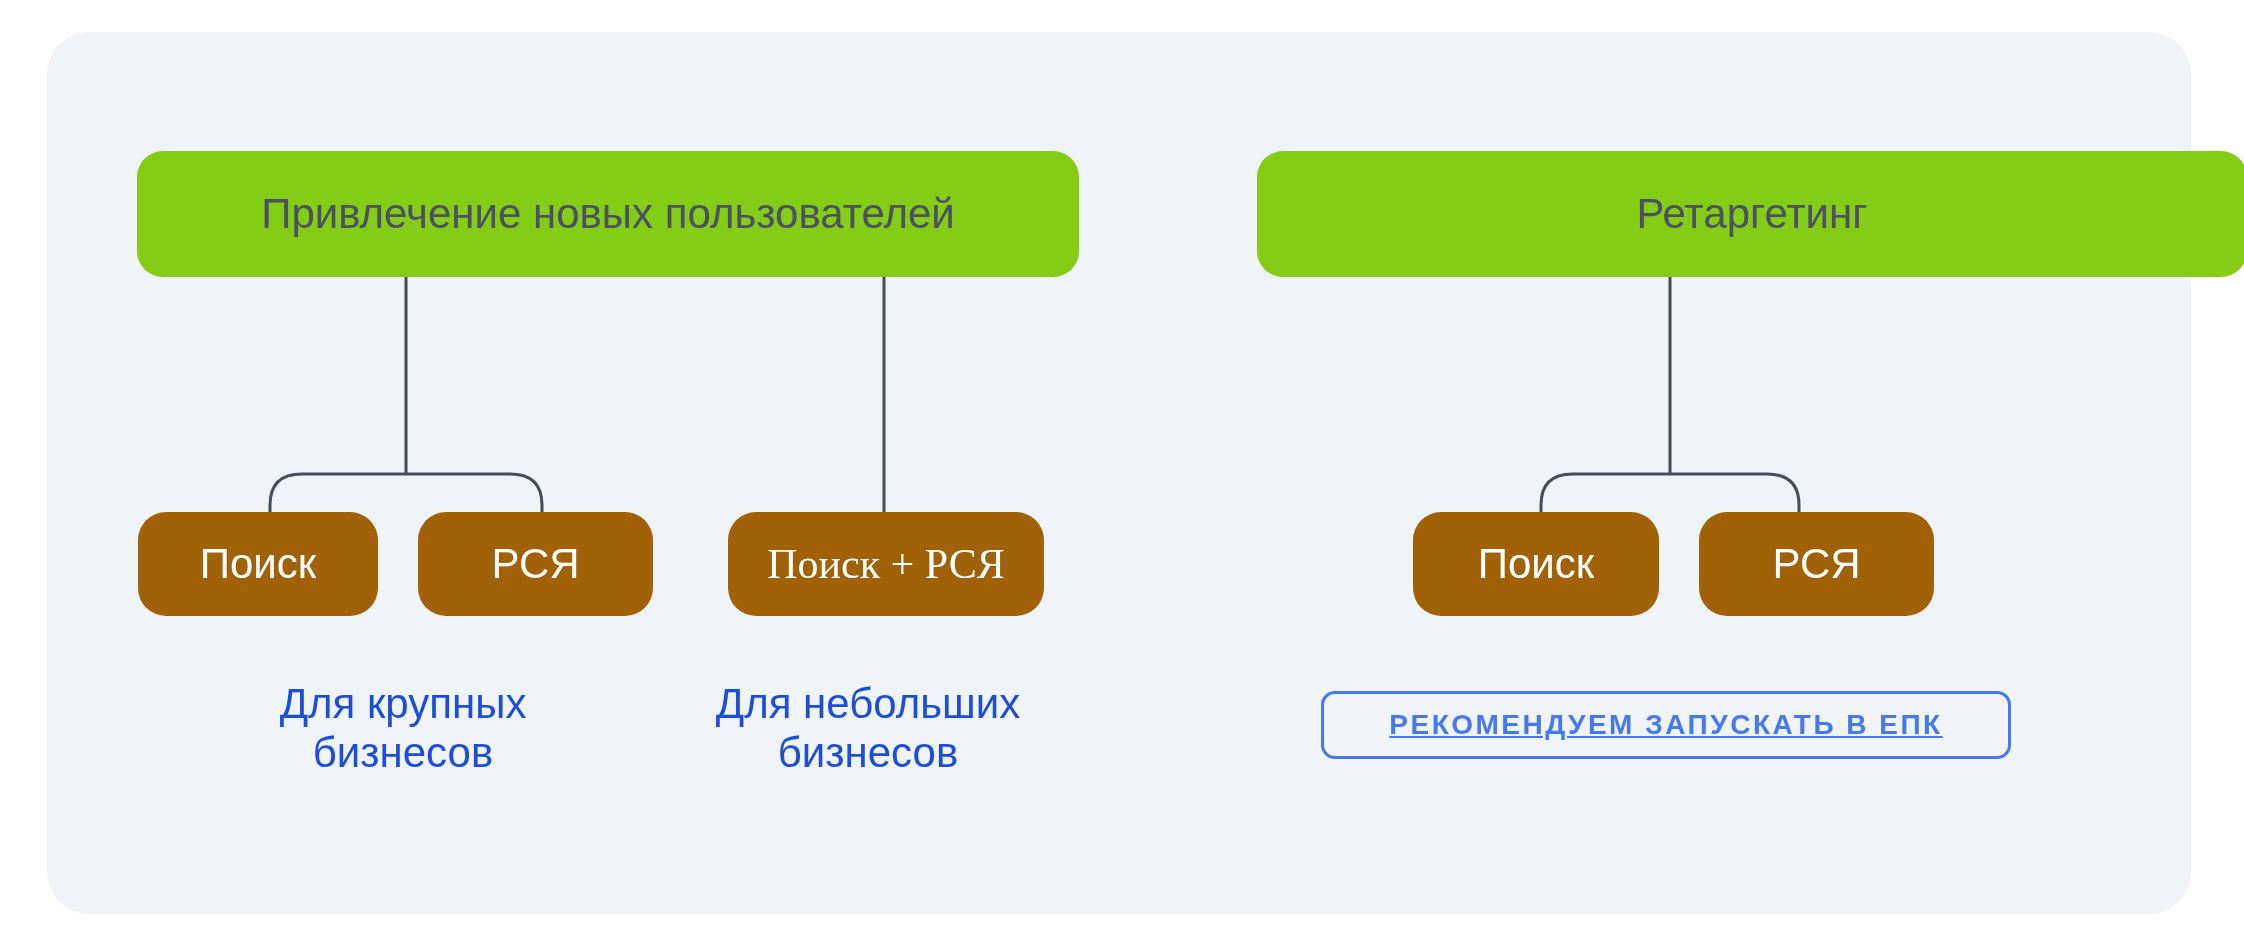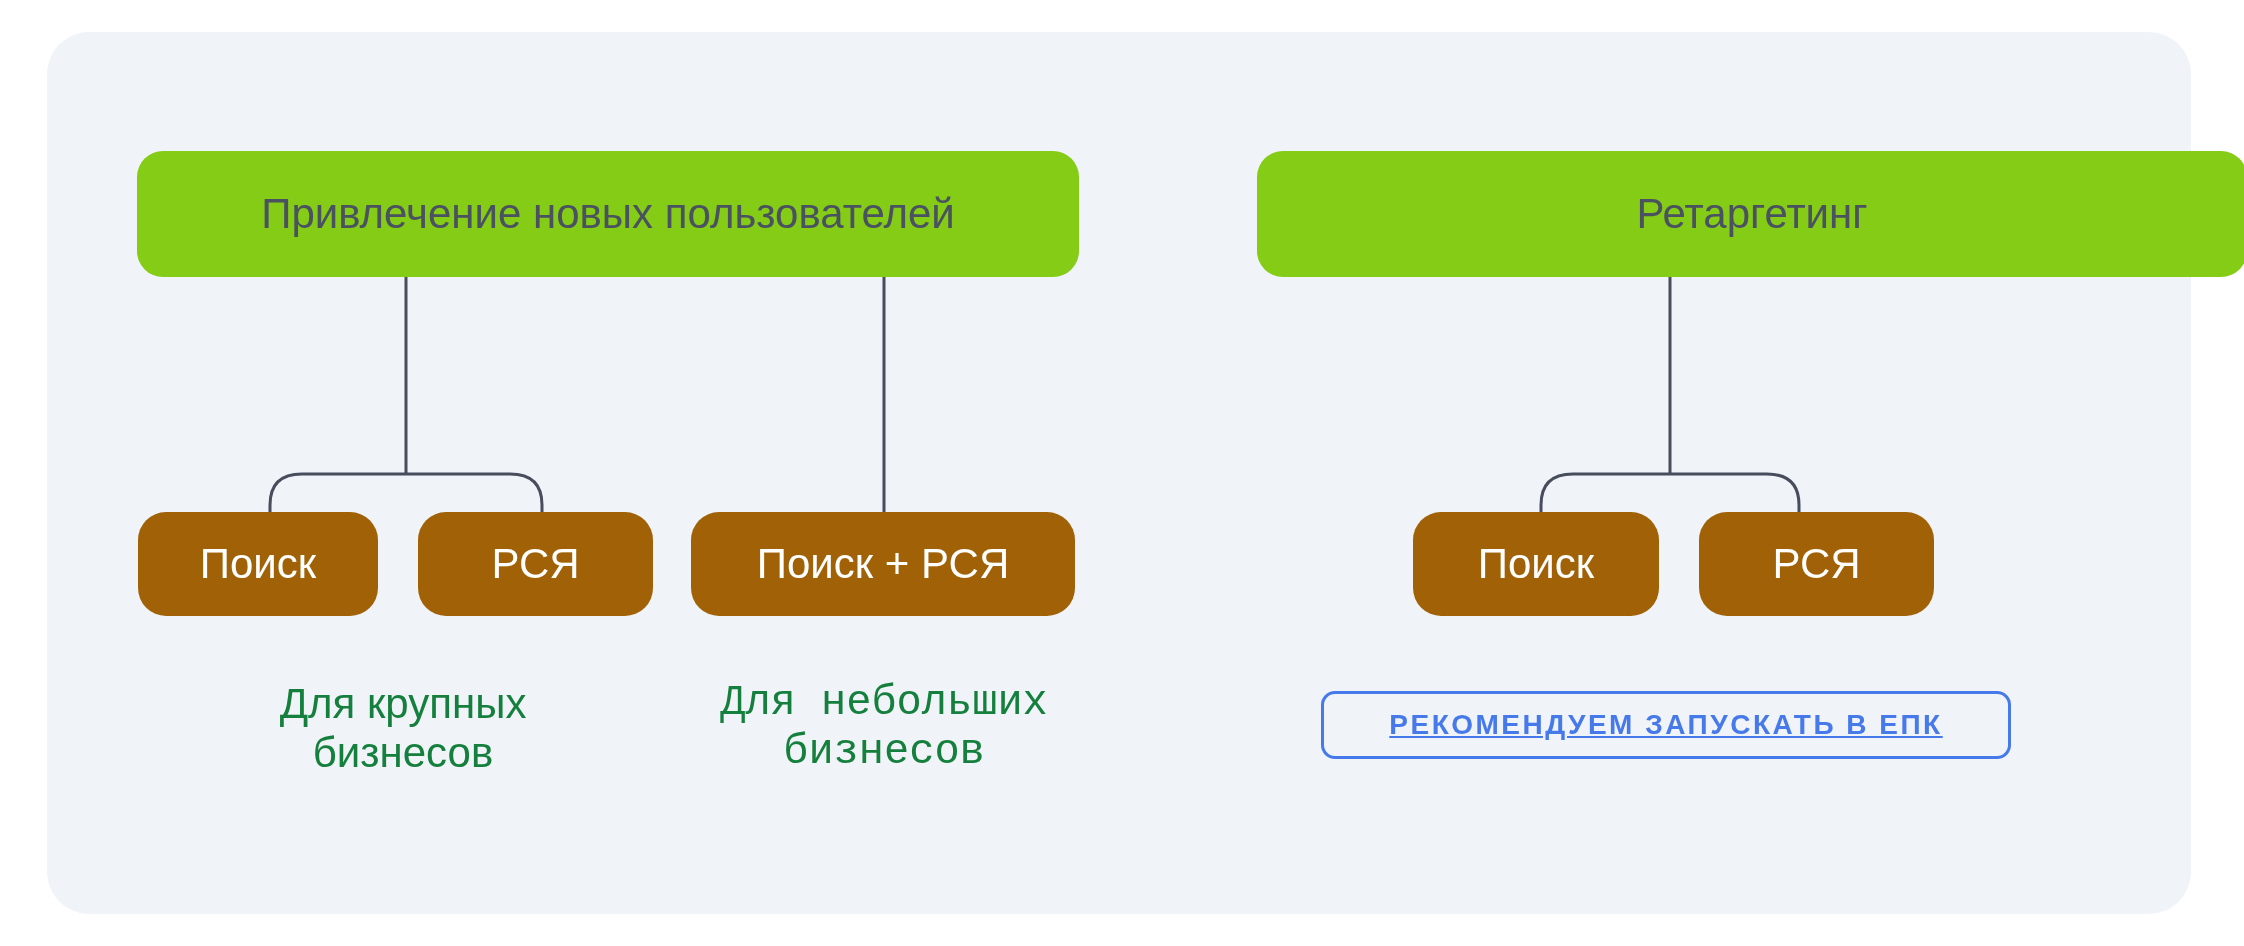--- a/index.html
+++ b/index.html
@@ -57,35 +57,35 @@
     color: #FFFFFF;
     font-size: 42px;
     display: flex;
     align-items: center;
     justify-content: center;
     z-index: 2;
     white-space: nowrap;
   }
   .chip-1 { left: 138px;  width: 240px; }
   .chip-2 { left: 418px;  width: 235px; }
-  .chip-3 { left: 691px;  width: 384px; }
+  .chip-3 { left: 728px;  width: 316px; font-family: Liberation Serif, serif; }
   .chip-4 { left: 1413px; width: 246px; }
   .chip-5 { left: 1699px; width: 235px; }
   .caption {
     position: absolute;
     top: 679px;
     width: 360px;
     text-align: center;
     font-size: 42px;
     line-height: 49px;
-    color: #15803d;
+    color: #1d4ed8;
     z-index: 2;
   }
   .cap-1 { left: 223px; }
-  .cap-2 { left: 704px; font-family: Liberation Mono, monospace; }
+  .cap-2 { left: 688px; }
   .badge {
     position: absolute;
     left: 1321px;
     top: 691px;
     width: 690px;
     height: 68px;
     box-sizing: border-box;
     border: 3px solid #4679EA;
     border-radius: 14px;
     color: #4679EA;

